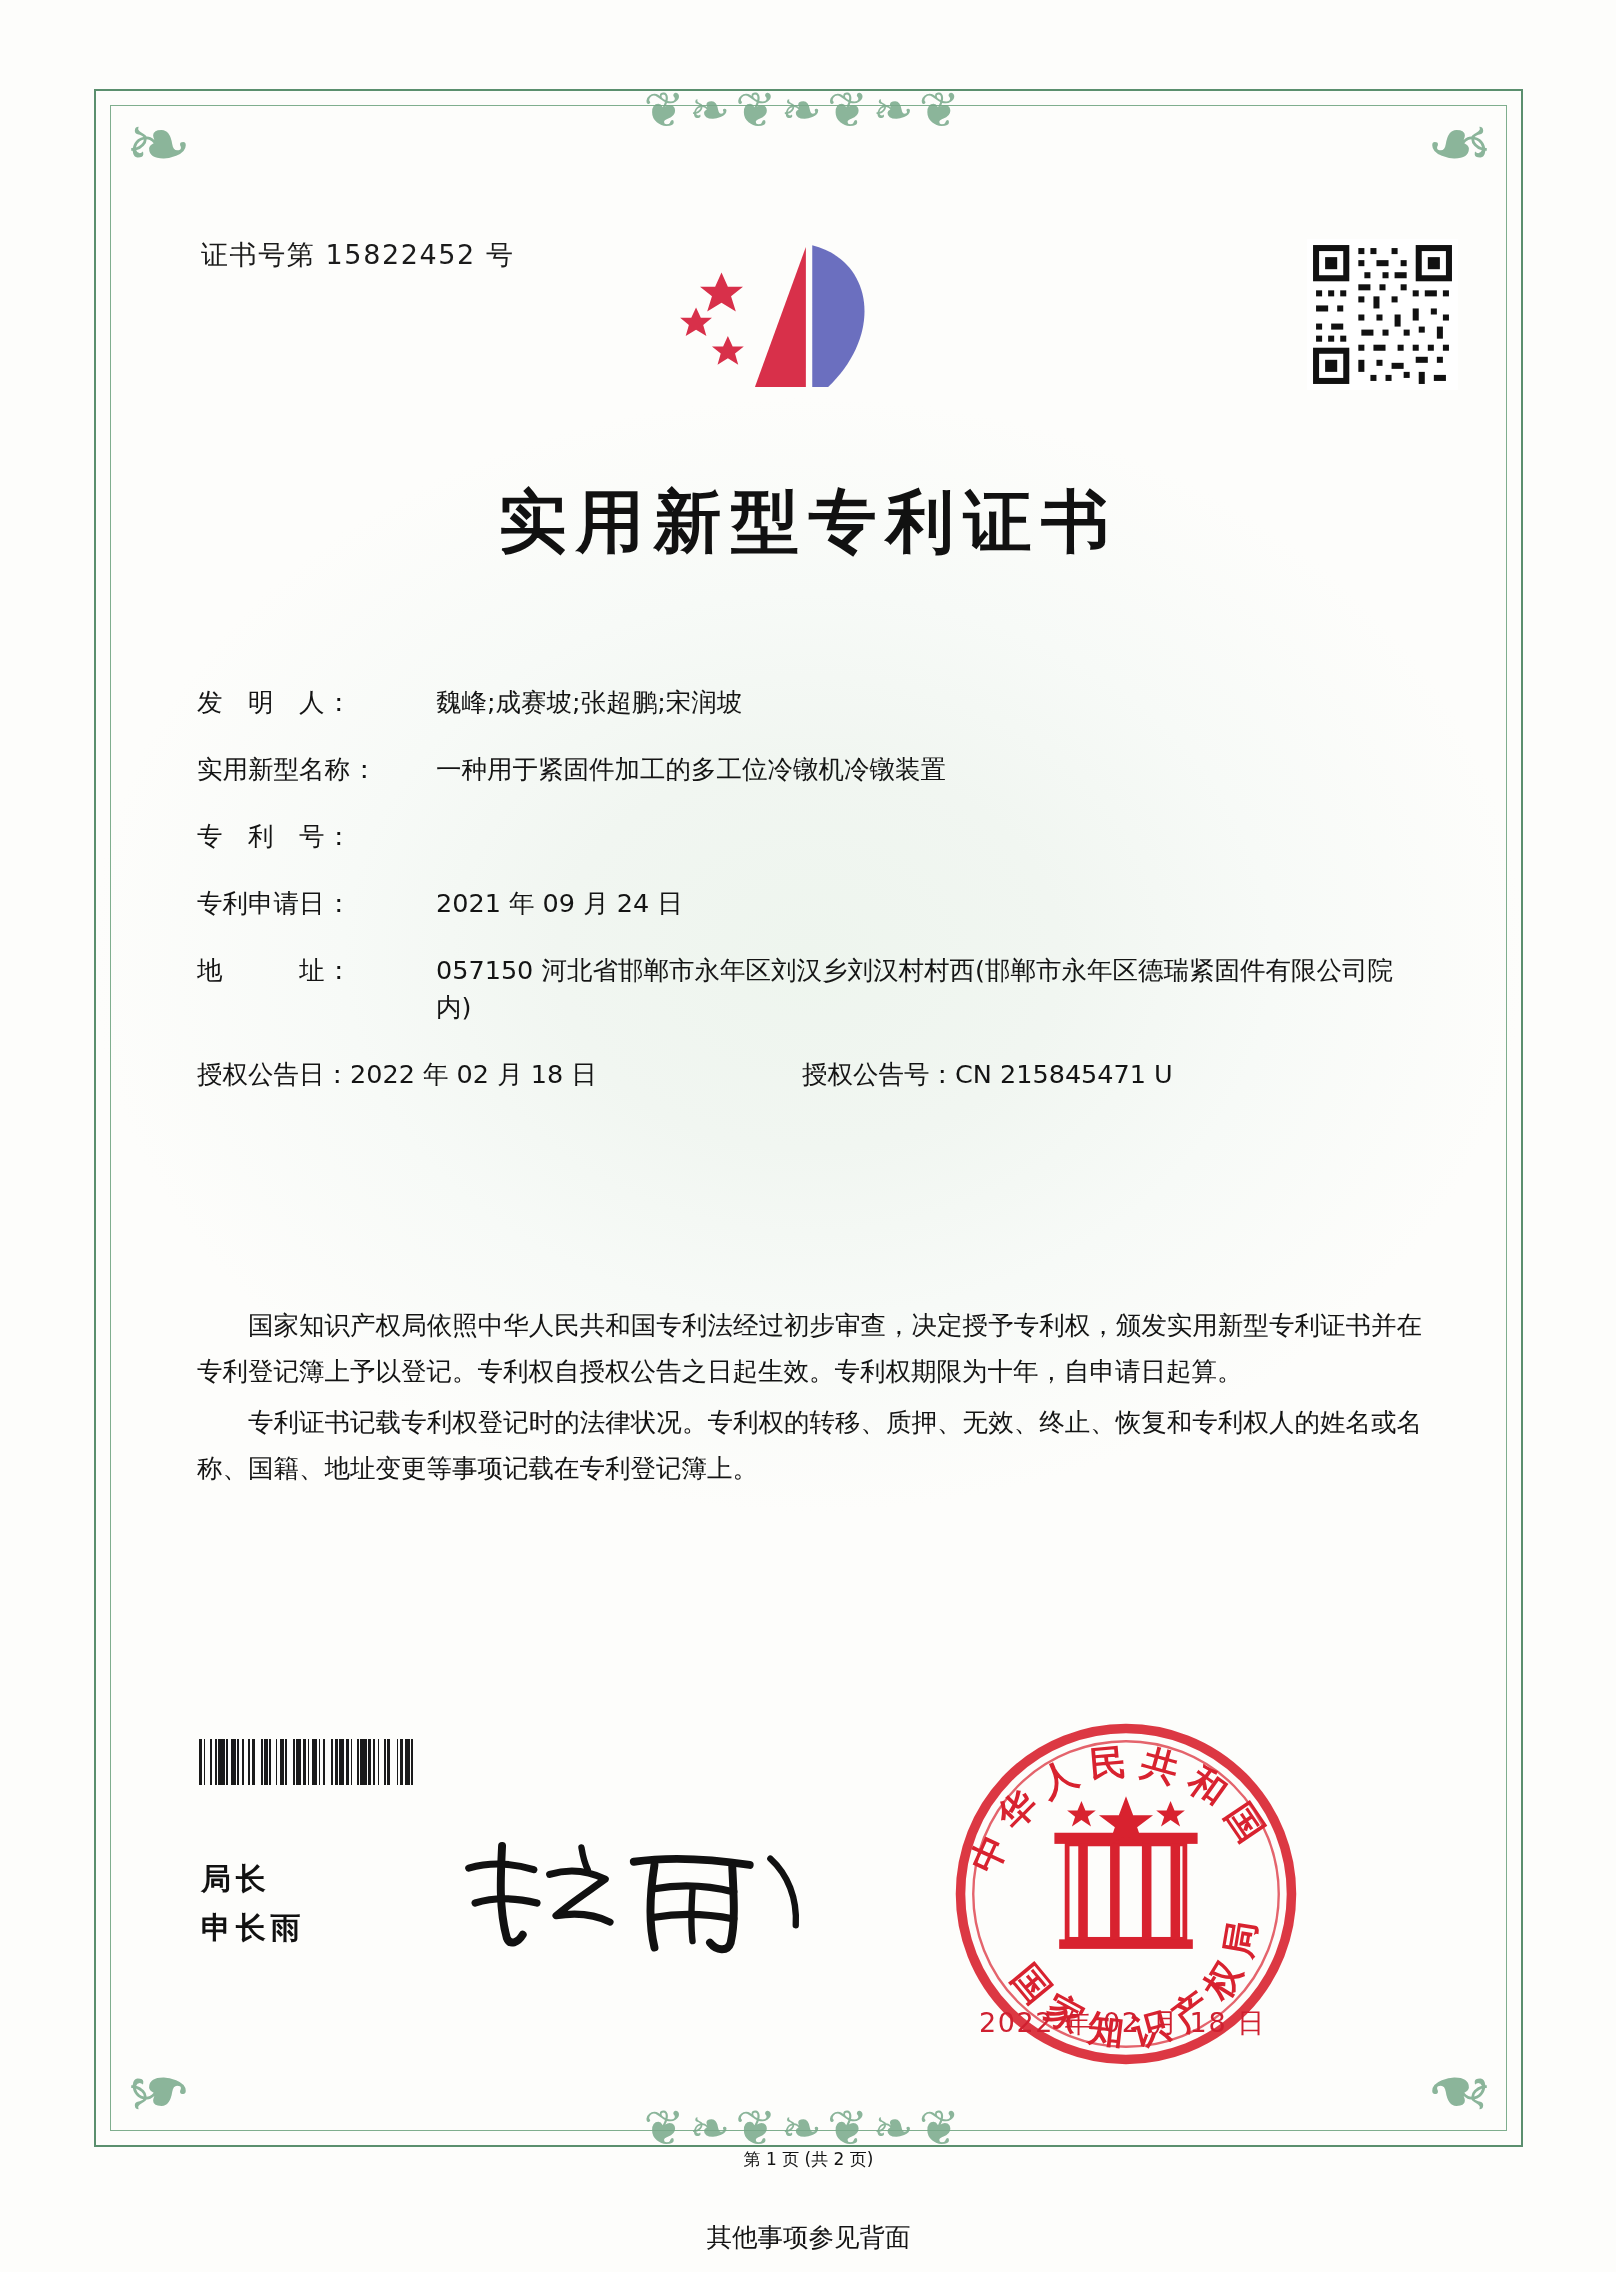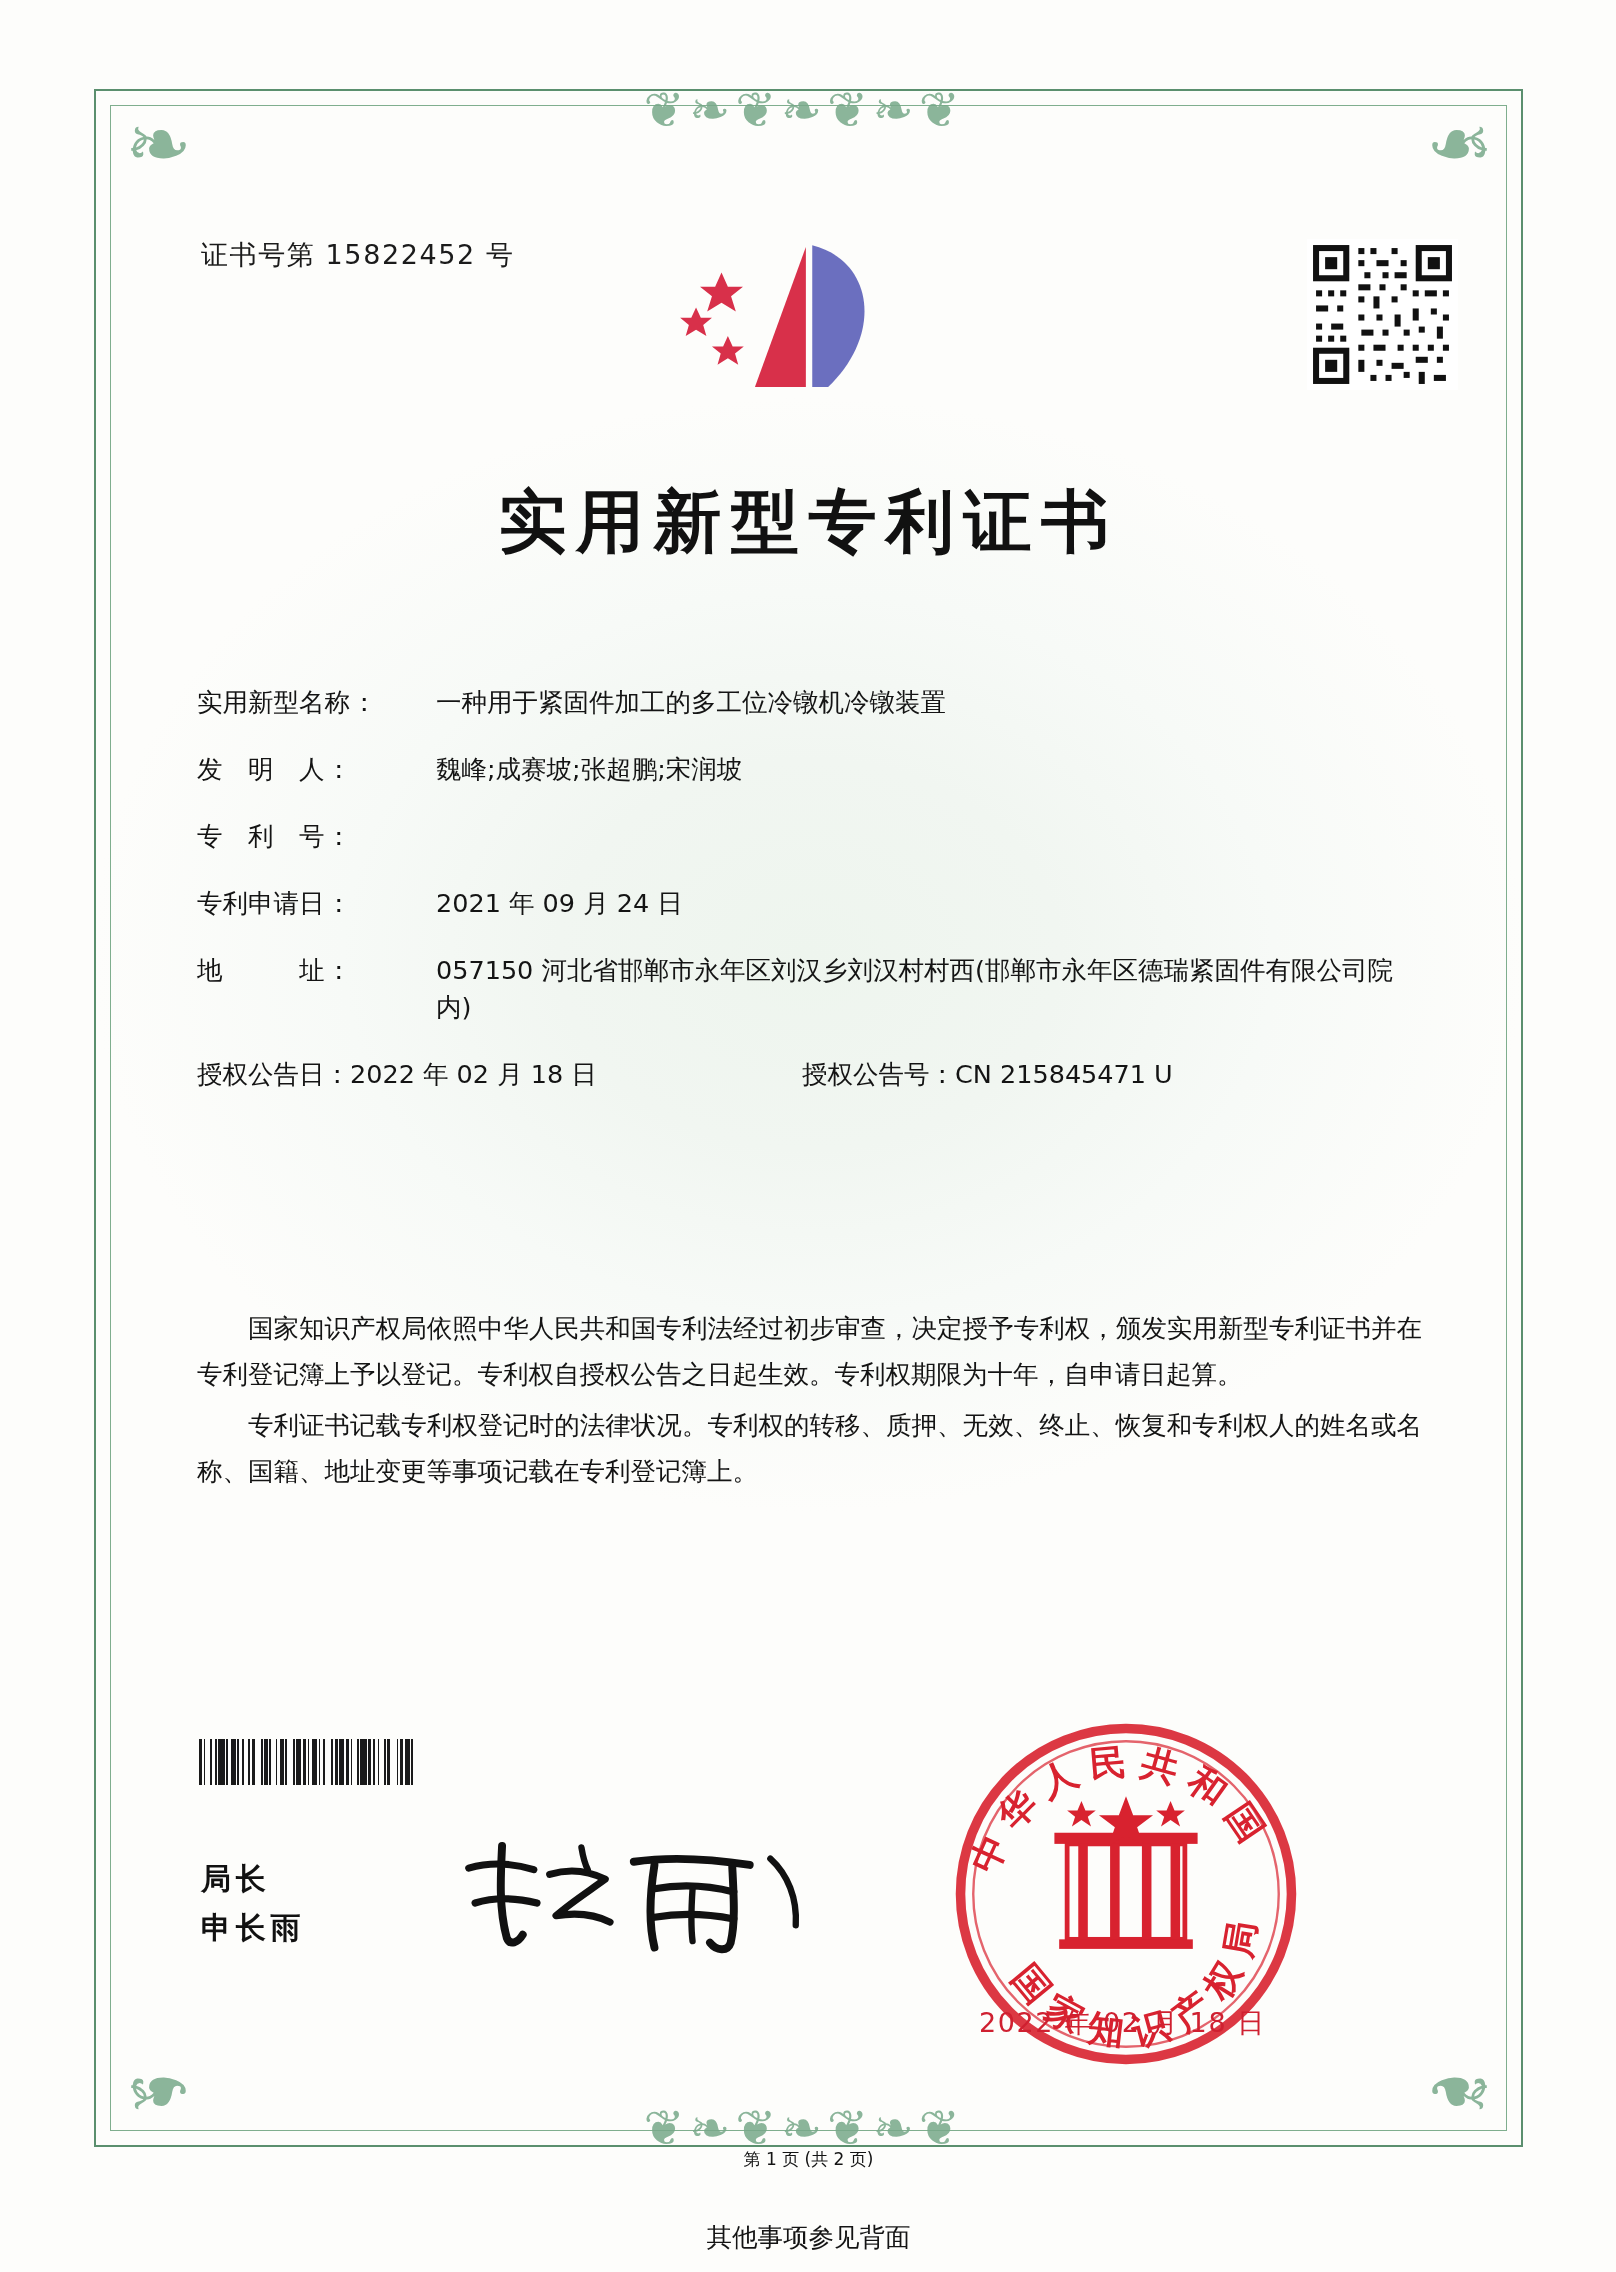--- a/index.html
+++ b/index.html
@@ -146,21 +146,21 @@
   .two-col .lbl { white-space: nowrap; }
 
   
   .paras {
     position: absolute;
     left: 197px; top: 1305px;
     width: 1225px;
     font-size: 25.5px;
     line-height: 46px;
     color: #141414;
-    font-family: Liberation Sans, sans-serif;
+    font-family: Liberation Mono, monospace;
     text-align: justify;
   }
   .paras p {
     margin: 0 0 4.8px 0;
     text-indent: 51px;
   }
 
   
   .barcode {
     position: absolute;
@@ -322,26 +322,26 @@
         <rect x="74" y="88" width="4" height="8"></rect>
           <rect x="84" y="90" width="8" height="4"></rect>
       </g>
     </svg>
   </div>
 
   <div class="title">实用新型专利证书</div>
 
   <div class="fields">
     <div class="field-row">
+      <div class="field-label"><span>发　明　人</span><span class="colon">：</span></div>
+      <div class="field-value">魏峰;成赛坡;张超鹏;宋润坡</div>
+    </div>
+    <div class="field-row">
       <div class="field-label"><span>实用新型名称</span><span class="colon">：</span></div>
       <div class="field-value">一种用于紧固件加工的多工位冷镦机冷镦装置</div>
-    </div>
-    <div class="field-row">
-      <div class="field-label"><span>发　明　人</span><span class="colon">：</span></div>
-      <div class="field-value">魏峰;成赛坡;张超鹏;宋润坡</div>
     </div>
     <div class="field-row">
       <div class="field-label"><span>专　利　号</span><span class="colon">：</span></div>
     </div>
     <div class="field-row">
       <div class="field-label"><span>专利申请日</span><span class="colon">：</span></div>
       <div class="field-value">2021 年 09 月 24 日</div>
     </div>
     <div class="field-row">
       <div class="field-label"><span>地　　　址</span><span class="colon">：</span></div>

